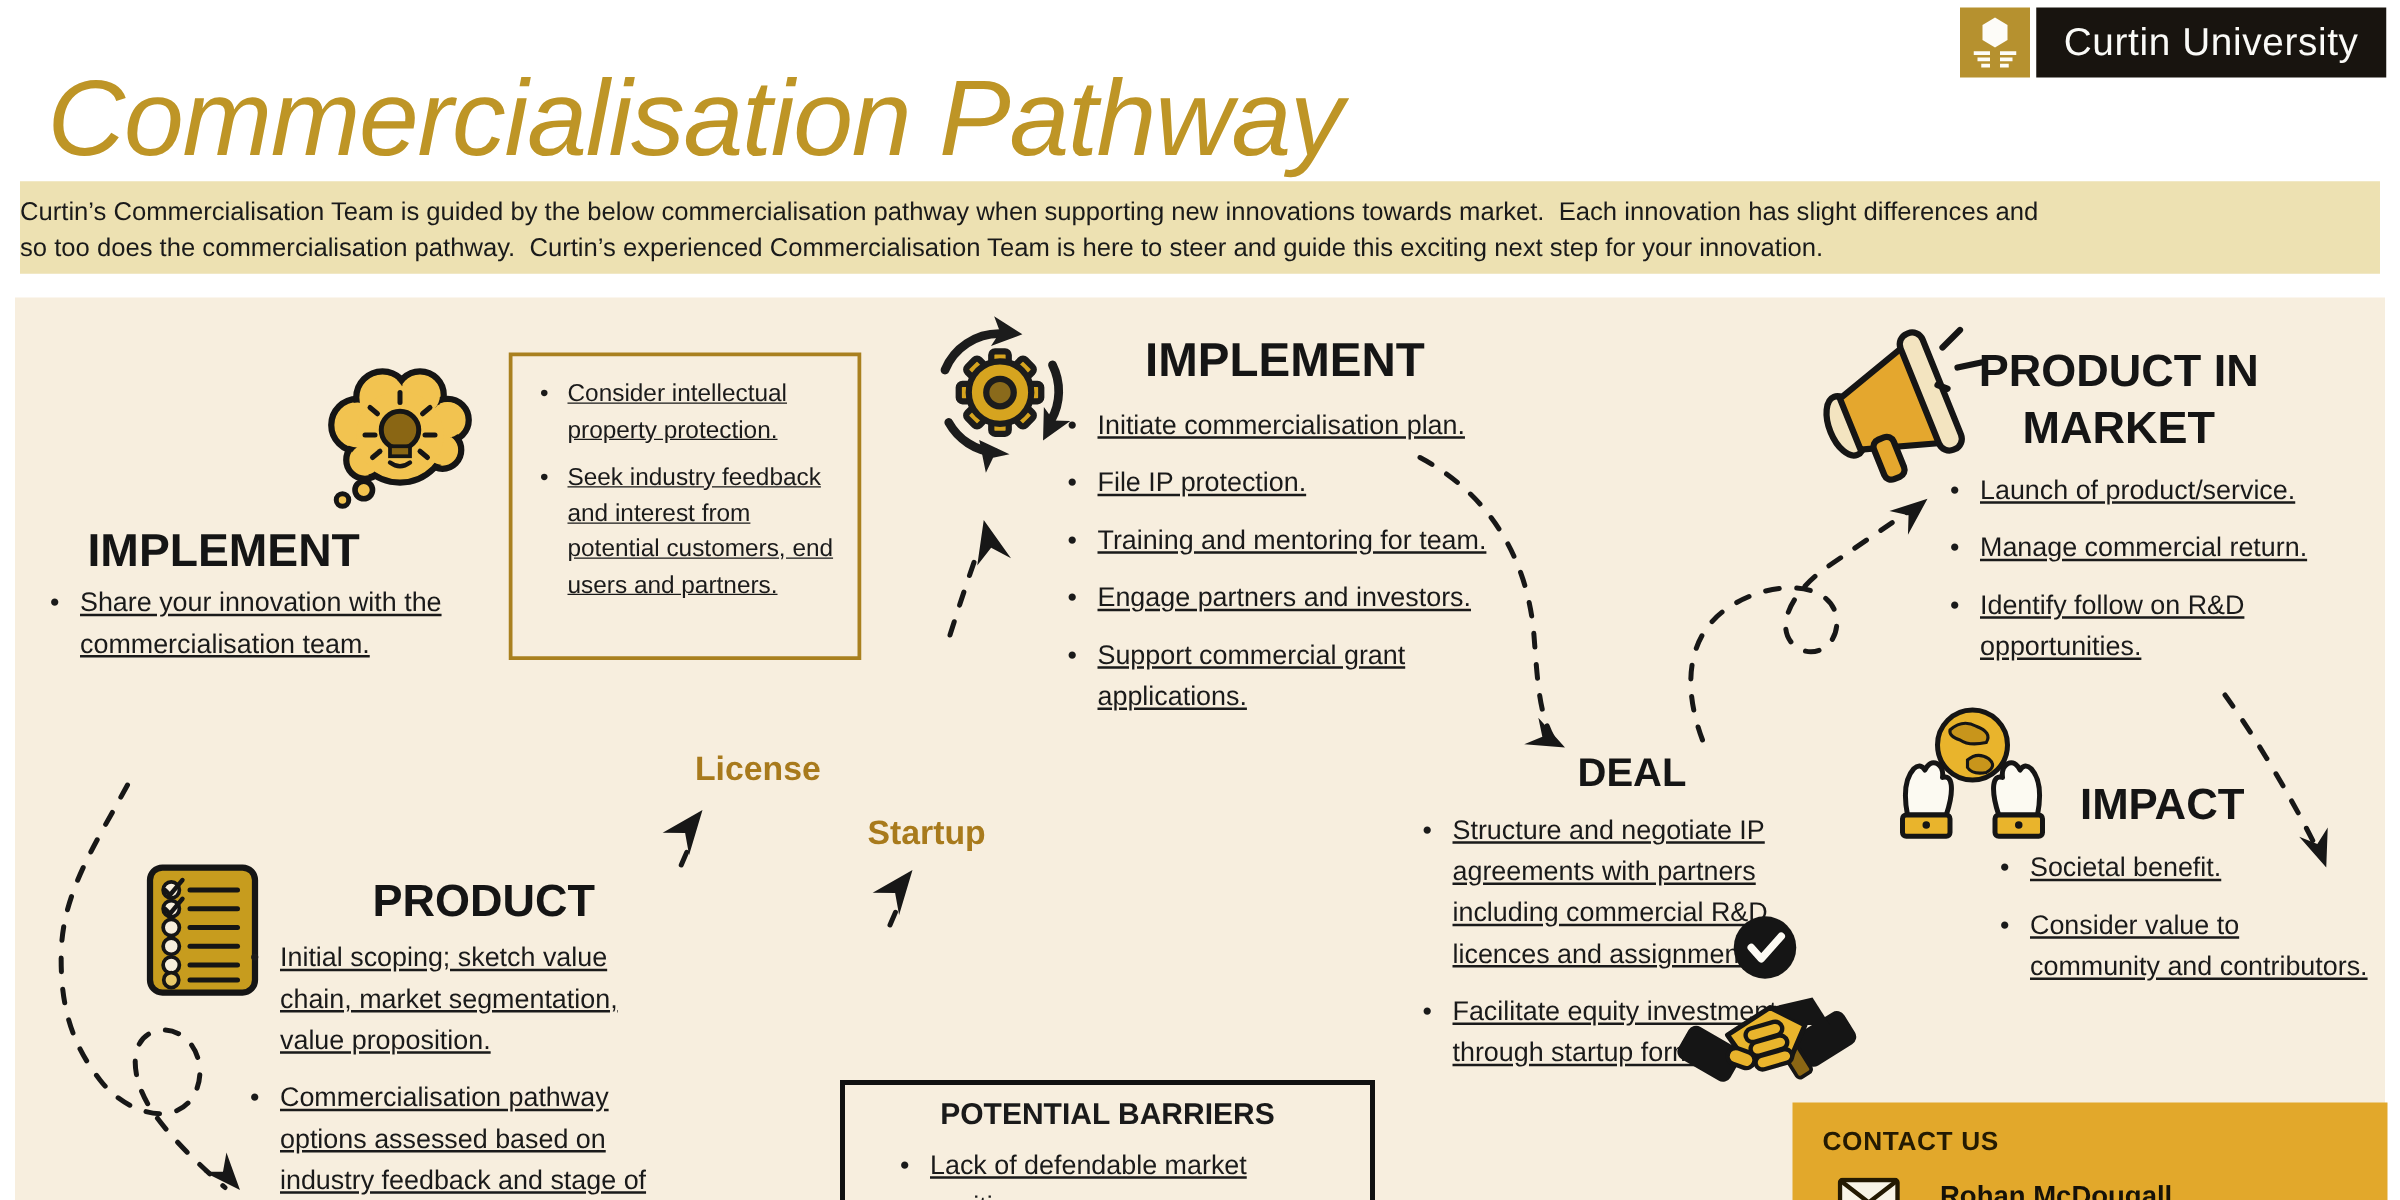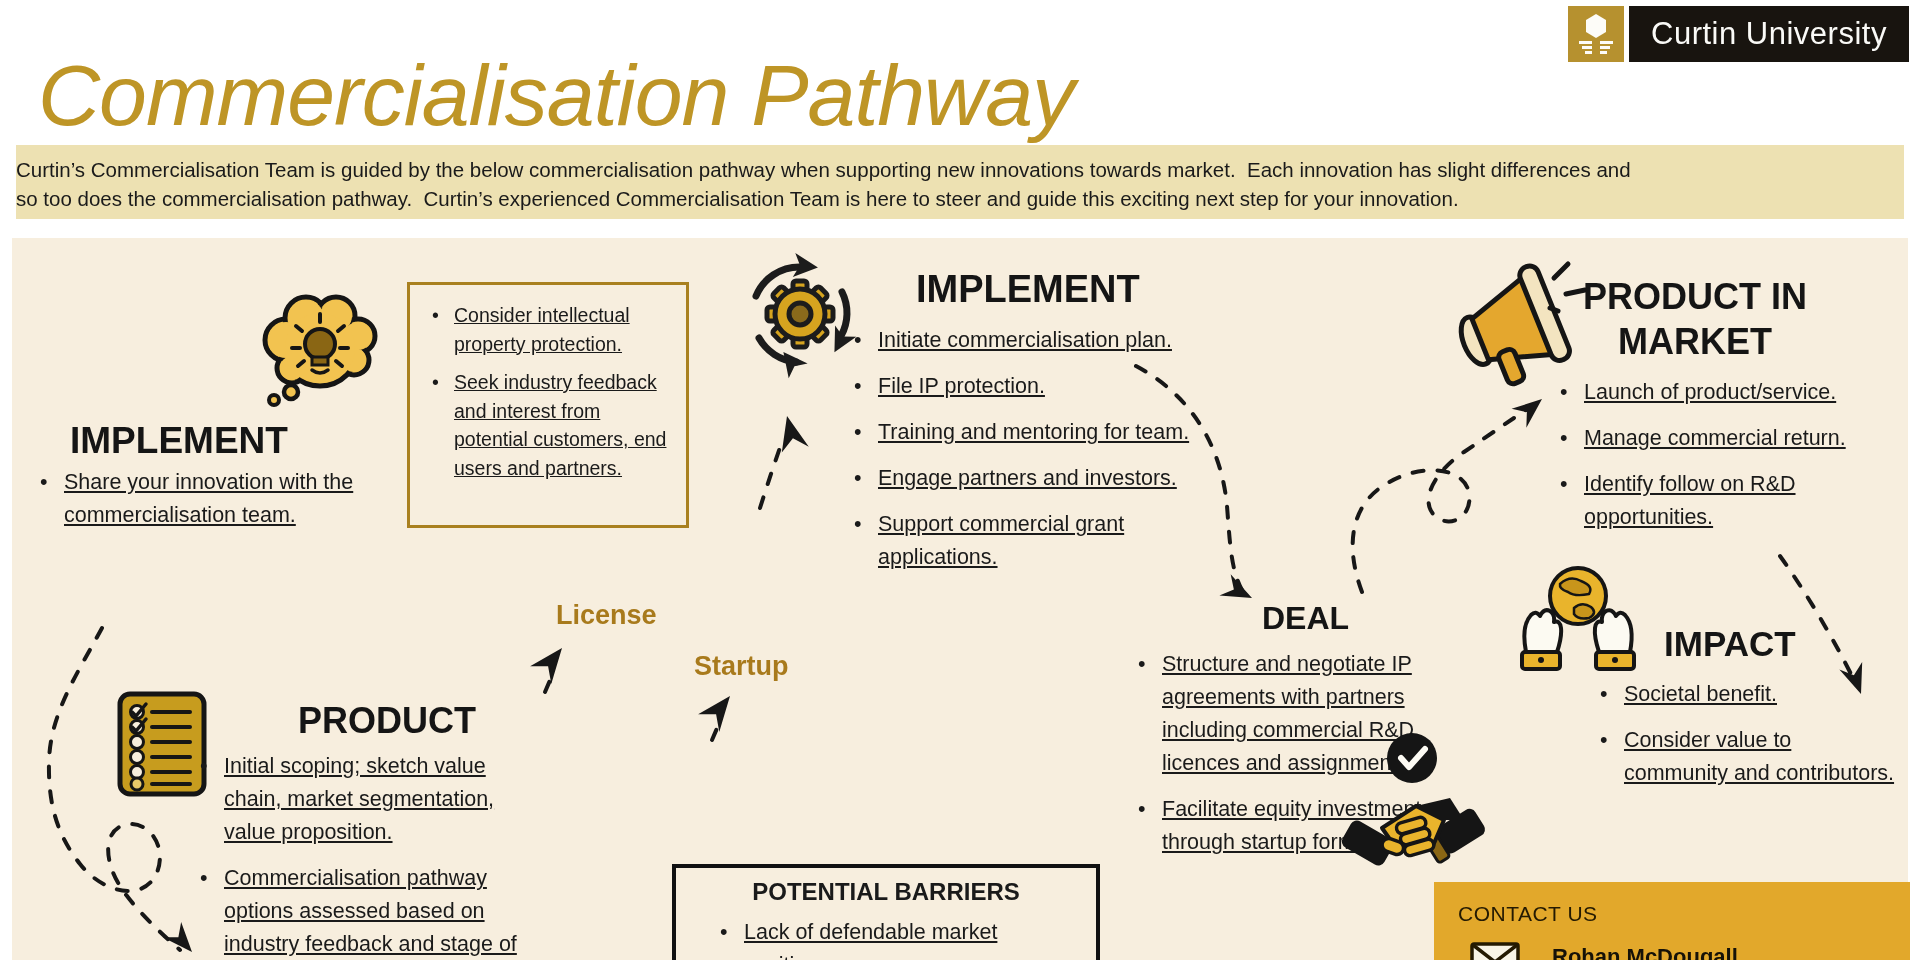--- a/index.html
+++ b/index.html
@@ -52,21 +52,21 @@
   .barriers-box{left:672px;top:864px;width:428px;height:130px;border:4px solid #111;
                 box-sizing:border-box;padding-top:10px;background:#F7EEDE;}
   .barriers-box h3{margin:0;text-align:center;font-size:24px;font-weight:700;}
   .barriers-box ul.blt{margin:10px 0 0 40px;width:340px;}
 
   .flow-label{font-size:27px;font-weight:700;color:#A87A1C;}
   .lbl-license{left:556px;top:600px;}
   .lbl-startup{left:694px;top:651px;}
 
   .contact-box{left:1434px;top:882px;width:476px;height:110px;background:#E2A82B;}
-  .contact-heading{left:1458px;top:902px;font-size:21px;font-weight:400;color:#241A02;letter-spacing:0.5px;}
+  .contact-heading{left:1458px;top:902px;font-size:21px;font-weight:700;color:#241A02;letter-spacing:0.5px;}
   .contact-name{left:1552px;top:944px;font-size:22px;font-weight:700;color:#161208;}
 
   svg{display:block;}
   .arrows{left:0;top:0;pointer-events:none;}
 </style>
 </head>
 <body>
 
 <div class="page">
 

